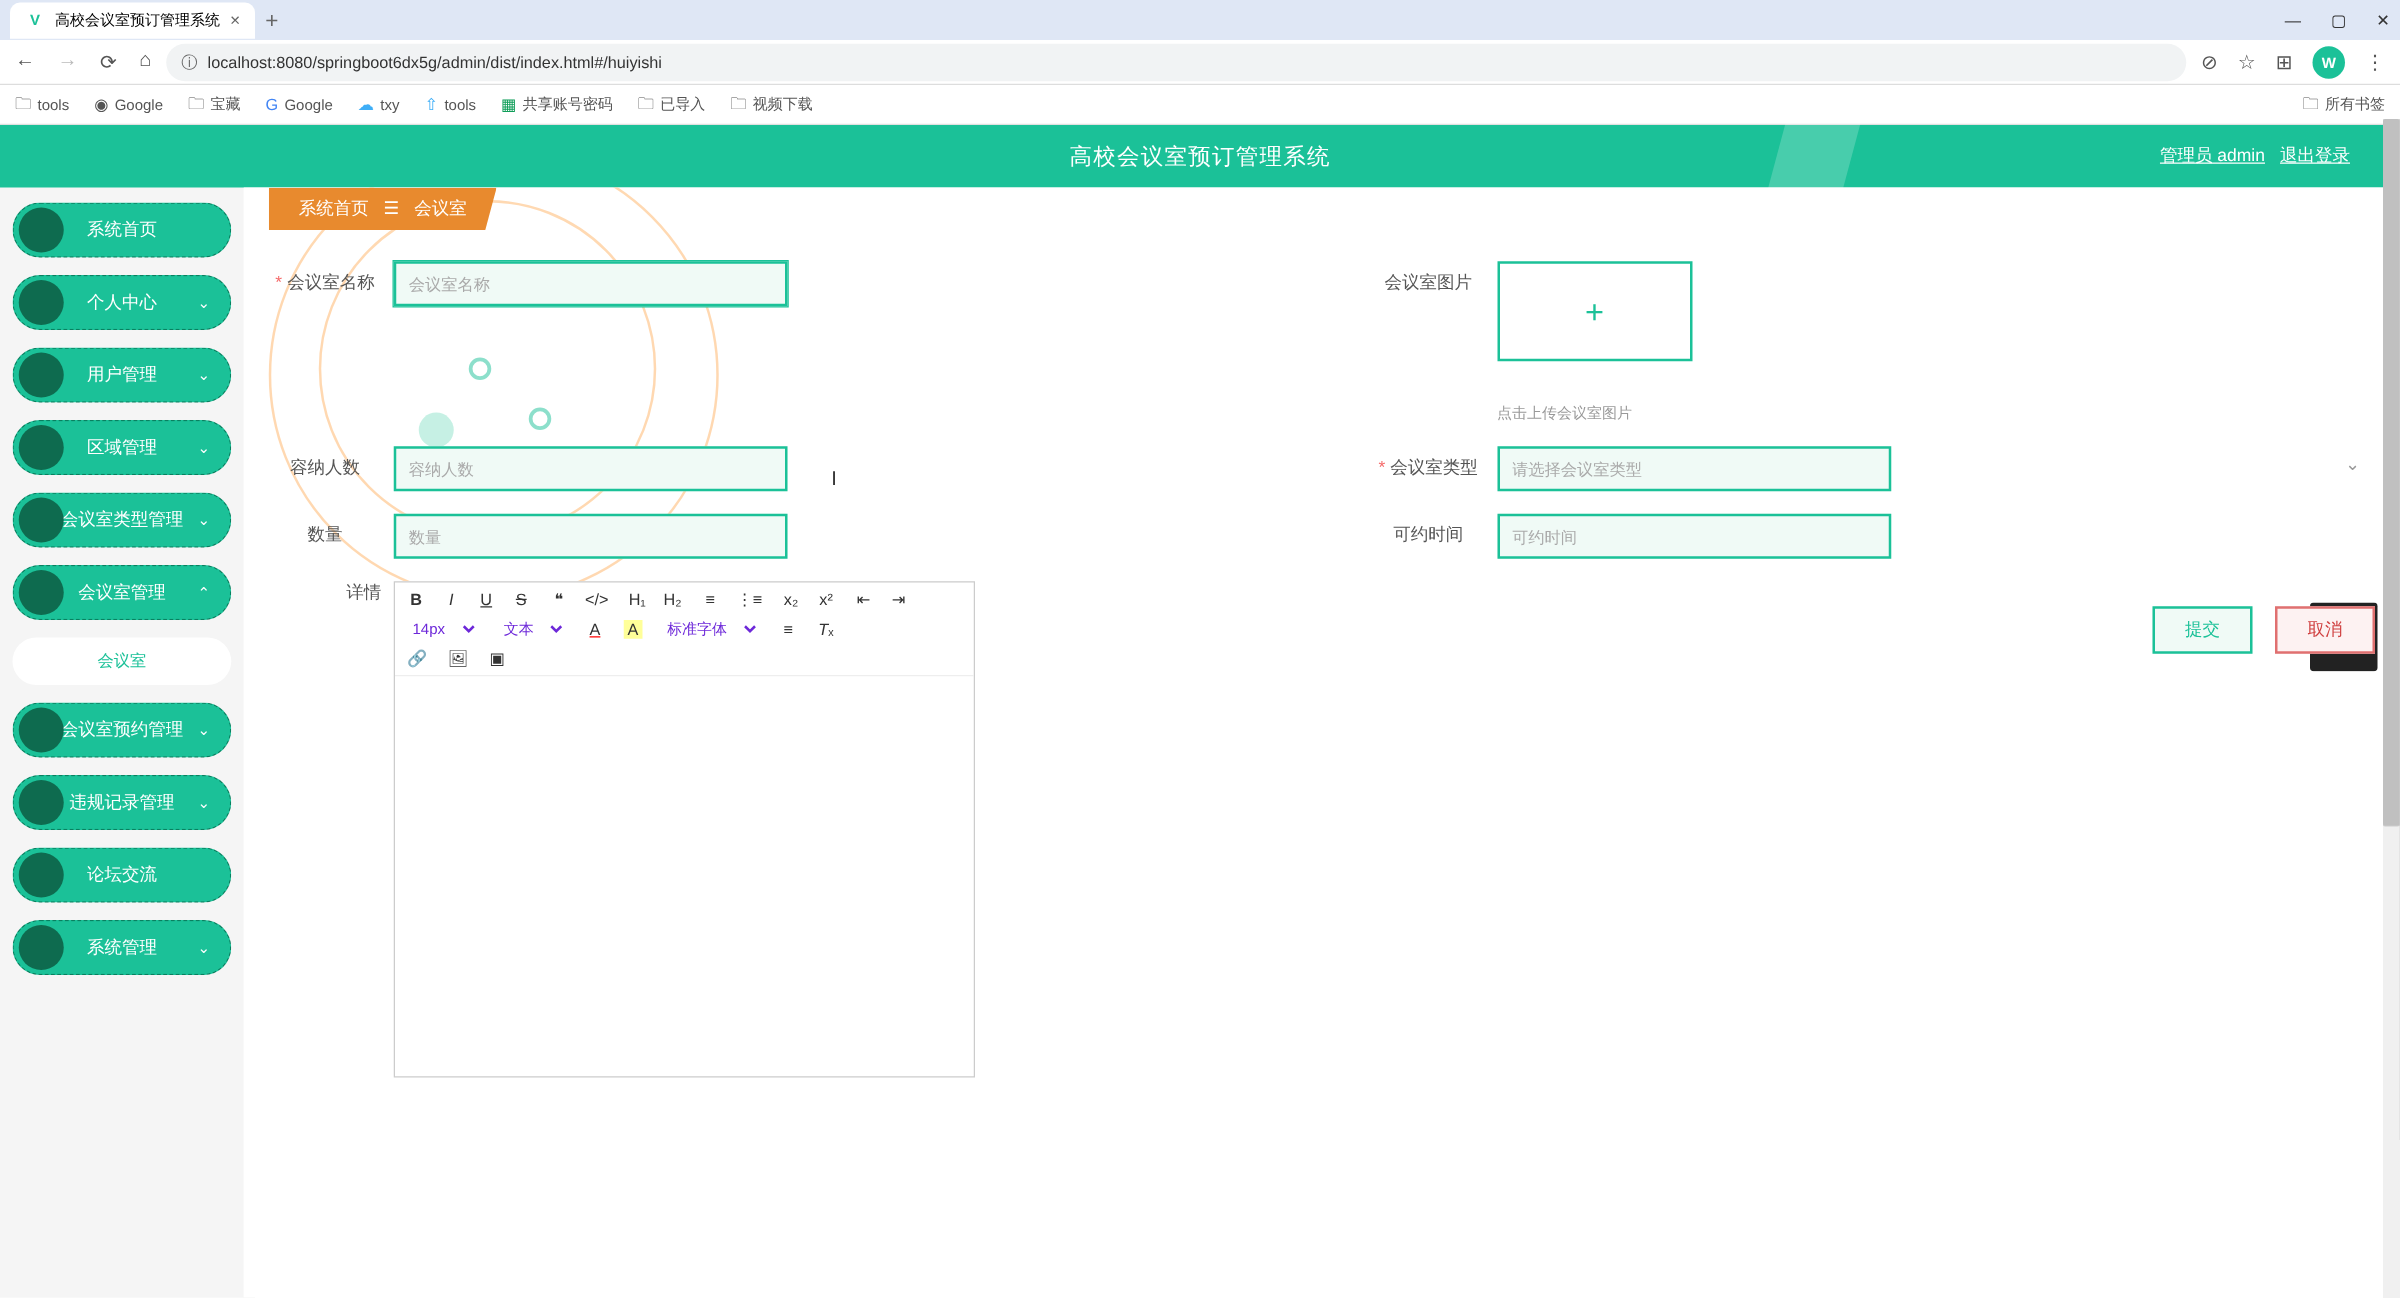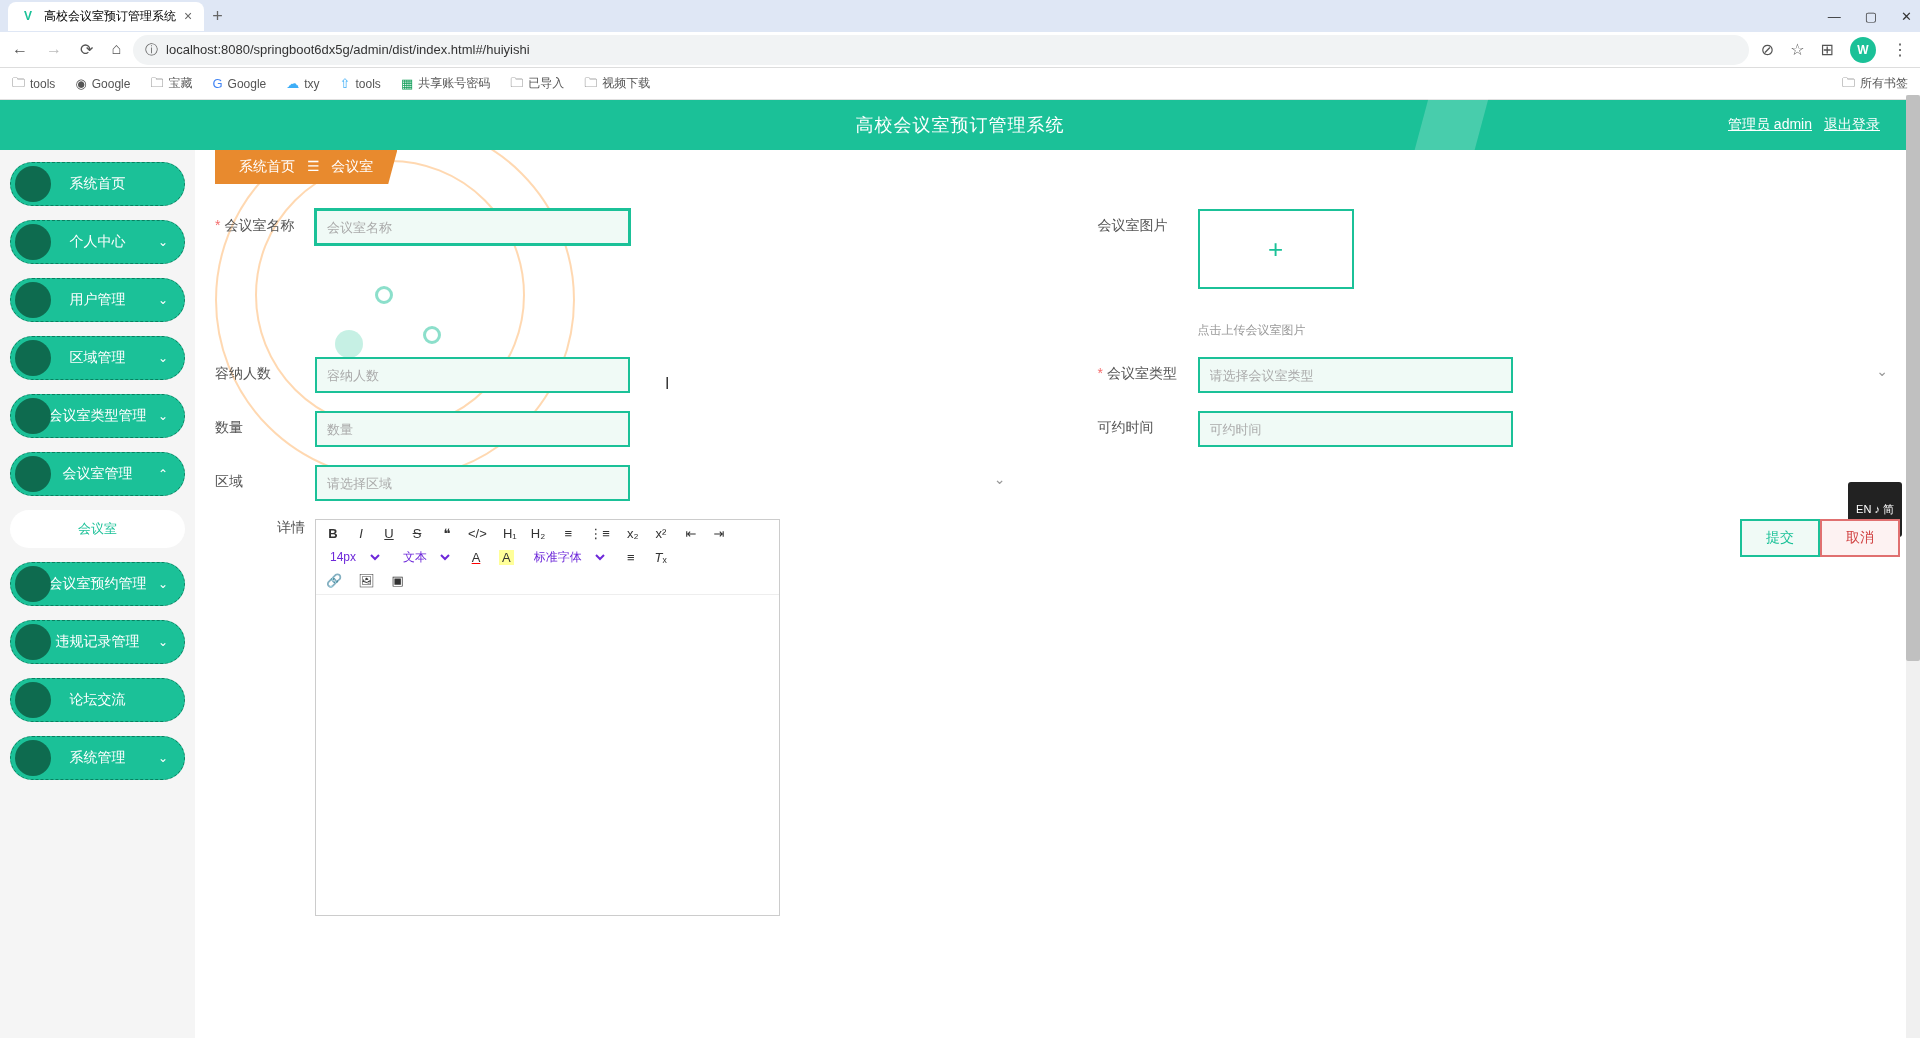--- a/index.html
+++ b/index.html
@@ -49,21 +49,21 @@
     .content-bg { position: absolute; top: 30px; left: 80px; width: 380px; height: 380px; pointer-events: none; opacity: 0.5; }
     .circle-lg { position: absolute; border: 2px solid #ffb366; border-radius: 50%; }
     .circle-sm { position: absolute; border: 3px solid #1bc198; border-radius: 50%; background: #fff; }
     .dot-green { position: absolute; width: 28px; height: 28px; border-radius: 50%; background: #8ee3ca; }
     
     .breadcrumb { display: inline-block; background: #e88a2e; color: #fff; padding: 8px 20px; font-size: 14px; clip-path: polygon(0 0, 100% 0, 95% 100%, 0 100%); margin-bottom: 25px; }
     .breadcrumb span { margin: 0 4px; }
     
     .form-grid { display: grid; grid-template-columns: 1fr 1fr; gap: 0 80px; position: relative; z-index: 1; }
     .form-row { display: flex; align-items: flex-start; margin-bottom: 18px; }
-    .form-label { width: 90px; text-align: left; font-size: 14px; color: #555; padding-top: 8px; }
+    .form-label { width: 90px; text-align: center; font-size: 14px; color: #555; padding-top: 8px; }
     .form-label .req { color: #f56c6c; margin-right: 4px; }
     .form-ctrl { flex: 1; margin-left: 10px; }
     .input-box { width: 100%; max-width: 315px; height: 36px; border: 2px solid #1bc198; background: #f0faf6; padding: 0 10px; font-size: 13px; color: #333; outline: none; }
     .input-box::placeholder { color: #aaa; }
     .select-box { position: relative; }
     .select-box::after { content: '⌄'; position: absolute; right: 12px; top: 6px; color: #999; pointer-events: none; font-size: 14px; }
     .input-box.focus { box-shadow: 0 0 0 1px #1bc198; }
     
     .upload-box { width: 156px; height: 80px; border: 2px solid #1bc198; background: #fff; display: flex; align-items: center; justify-content: center; cursor: pointer; }
     .upload-plus { font-size: 26px; color: #1bc198; font-weight: 300; }
@@ -73,21 +73,21 @@
     .detail-label { width: 90px; text-align: right; font-size: 14px; color: #555; }
     
     
     .editor { border: 1px solid #ccc; width: 465px; background: #fff; }
     .editor-toolbar { padding: 6px 10px; border-bottom: 1px solid #eee; display: flex; flex-wrap: wrap; gap: 4px 16px; align-items: center; }
     .tb-group { display: flex; gap: 14px; align-items: center; }
     .tb-btn { cursor: pointer; font-size: 13px; color: #333; min-width: 14px; text-align: center; }
     .tb-select { font-size: 12px; color: #6d28d9; border: none; background: transparent; cursor: pointer; padding-right: 10px; }
     .editor-body { min-height: 320px; padding: 12px; }
     
-    .action-buttons { display: flex; margin-top: 0; }
+    .action-buttons { display: flex; gap: 18px; margin-top: 20px; }
     .btn { padding: 8px 24px; font-size: 14px; cursor: pointer; border: 2px solid; background: #fff; }
     .btn-submit { border-color: #1bc198; color: #1bc198; background: #f0faf6; }
     .btn-cancel { border-color: #e07070; color: #d04040; background: #fdf2f2; }
     
     .ime-indicator { position: fixed; right: 18px; top: 482px; background: #222; color: #fff; padding: 20px 8px; font-size: 11px; border-radius: 3px; display: flex; gap: 4px; align-items: center; }
     
     .scrollbar-track { position: fixed; right: 0; top: 95px; width: 14px; bottom: 0; background: #f0f0f0; }
     .scrollbar-thumb { width: 100%; height: 60%; background: #c0c0c0; border-radius: 2px; }
     
     .text-cursor { position: absolute; top: 225px; left: 470px; font-size: 16px; color: #333; pointer-events: none; }
@@ -269,24 +269,20 @@
         <div class="form-ctrl select-box"><input class="input-box" readonly="" placeholder="请选择会议室类型" style=""></div>
       </div>
       <div class="form-row">
         <div class="form-label">数量</div>
         <div class="form-ctrl"><input class="input-box" placeholder="数量" style=""></div>
       </div>
 
       <div class="form-row">
         <div class="form-label">可约时间</div>
         <div class="form-ctrl"><input class="input-box" placeholder="可约时间" style=""></div>
-      </div>
-      <div class="form-row">
-        <div class="form-label">区域</div>
-        <div class="form-ctrl select-box"><input class="input-box" readonly="" placeholder="请选择区域" style=""></div>
       </div>
 
       <div class="form-row full-row" style="align-items:flex-start">
         <div class="detail-label">详情</div>
         <div style="margin-left:10px">
           <div class="editor">
             <div class="editor-toolbar">
               <div class="tb-group">
                 <span class="tb-btn"><b>B</b></span>
                 <span class="tb-btn"><i>I</i></span>

